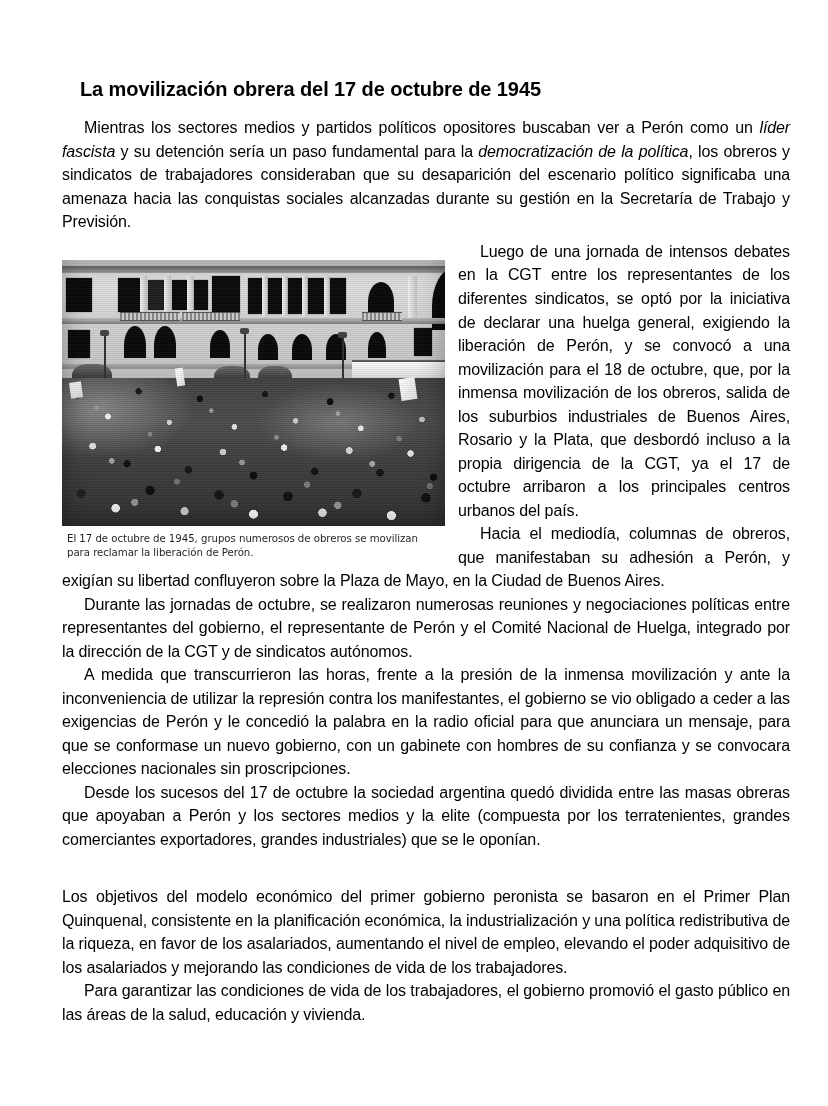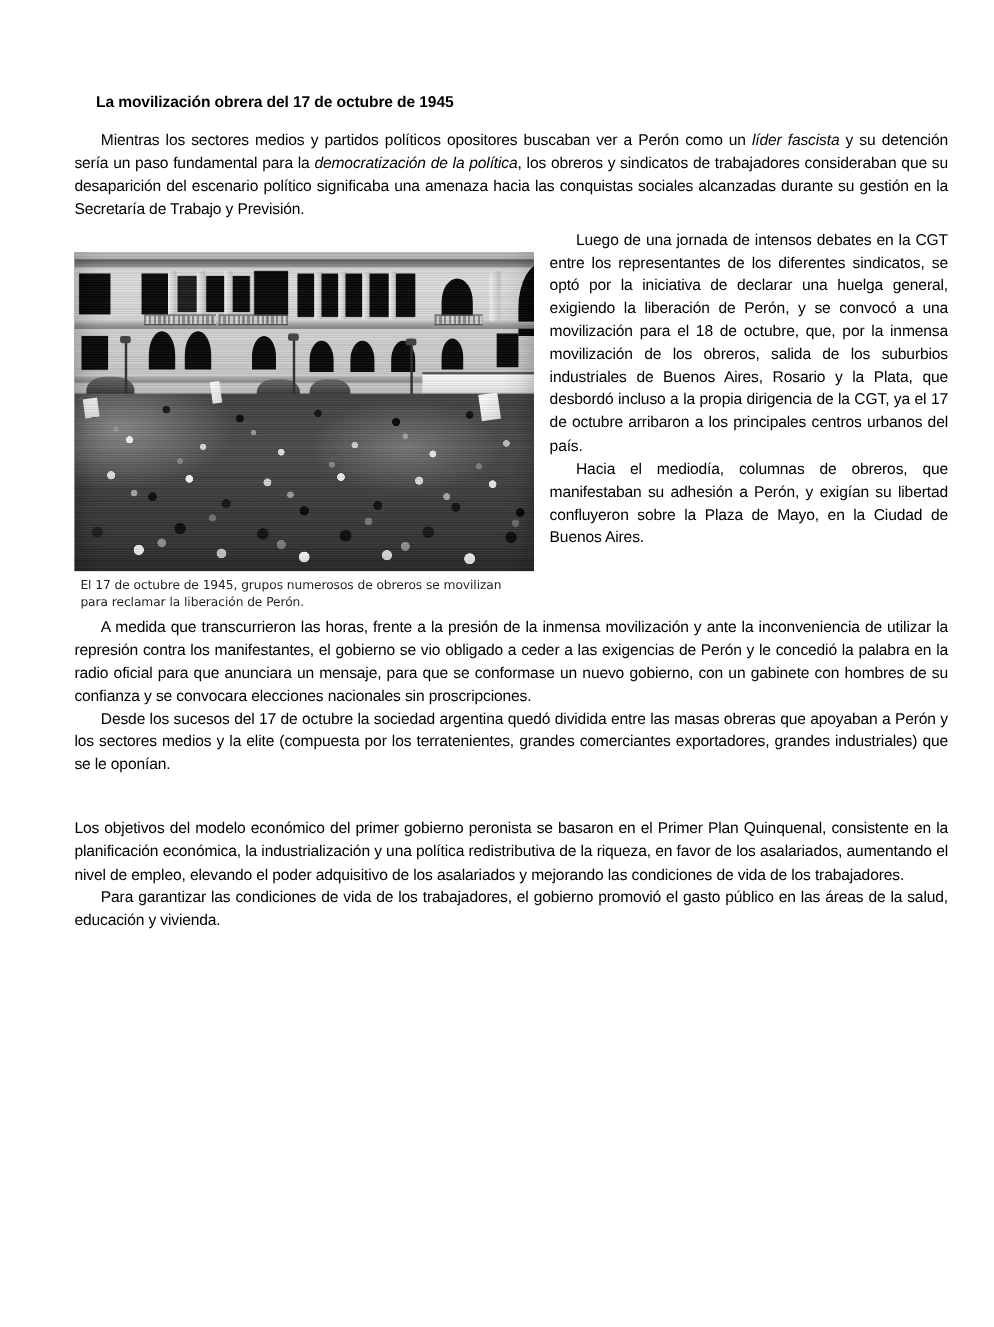--- a/index.html
+++ b/index.html
@@ -27,39 +27,39 @@
     box-sizing: border-box;
     padding: 62px 38px 0 62px;
   }
 
   .content {
     width: 728px;
     position: relative;
   }
 
   h1.doc-heading {
-    font-size: 13px;
+    font-size: 20px;
     font-weight: bold;
     margin: 14px 0 0 0;
     padding: 0 0 0 18px;
     line-height: 1.32;
     letter-spacing: -0.1px;
   }
 
   h2.doc-heading-2 {
     font-size: 14.2px;
     font-weight: bold;
     margin: 0;
     padding: 0;
     line-height: 1.38;
     letter-spacing: -0.1px;
   }
 
   p.body-para {
-    font-size: 13px;
+    font-size: 16px;
     line-height: 1.47;
     text-align: justify;
     margin: 0;
     text-indent: 22px;
     letter-spacing: -0.12px;
     word-spacing: 0px;
     hyphens: none;
   }
 
   p.body-para.no-indent { text-indent: 0; }
@@ -333,20 +333,21 @@
           <div class="ph-grain"></div>
           <div class="ph-vig"></div>
         </div>
         <figcaption class="figcaption">El 17 de octubre de 1945, grupos numerosos de obreros se movilizan para reclamar la liberación de Perón.</figcaption>
       </figure>
 
       <p class="body-para">Luego de una jornada de intensos debates en la CGT entre los representantes de los diferentes sindicatos, se optó por la iniciativa de declarar una huelga general, exigiendo la liberación de Perón, y se convocó a una movilización para el 18 de octubre, que, por la inmensa movilización de los obreros, salida de los suburbios industriales de Buenos Aires, Rosario y la Plata, que desbordó incluso a la propia dirigencia de la CGT, ya el 17 de octubre arribaron a los principales centros urbanos del país.</p>
 
       <p class="body-para">Hacia el mediodía, columnas de obreros, que manifestaban su adhesión a Perón, y exigían su libertad confluyeron sobre la Plaza de Mayo, en la Ciudad de Buenos Aires.</p>
 
+      <p class="body-para">Durante las jornadas de octubre, se realizaron numerosas reuniones y negociaciones políticas entre representantes del gobierno, el representante de Perón y el Comité Nacional de Huelga, integrado por la dirección de la CGT y de sindicatos autónomos.</p>
     </div>
 
     <p class="body-para">A medida que transcurrieron las horas, frente a la presión de la inmensa movilización y ante la inconveniencia de utilizar la represión contra los manifestantes, el gobierno se vio obligado a ceder a las exigencias de Perón y le concedió la palabra en la radio oficial para que anunciara un mensaje, para que se conformase un nuevo gobierno, con un gabinete con hombres de su confianza y se convocara elecciones nacionales sin proscripciones.</p>
 
 
     <p class="body-para">Desde los sucesos del 17 de octubre la sociedad argentina quedó dividida entre las masas obreras que apoyaban a Perón y los sectores medios y la elite (compuesta por los terratenientes, grandes comerciantes exportadores, grandes industriales) que se le oponían.</p>
 
     <div class="spacer-20"></div>
 
 

